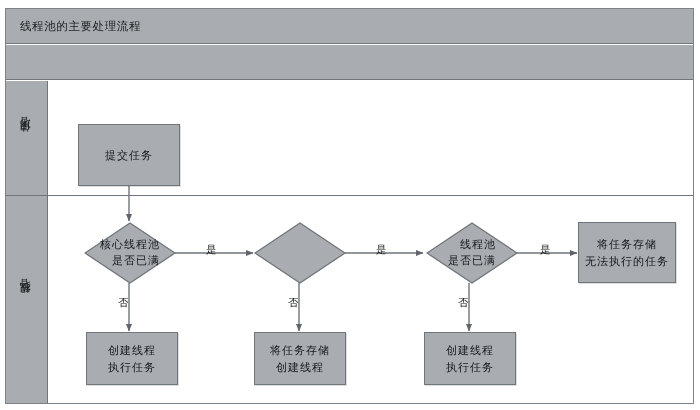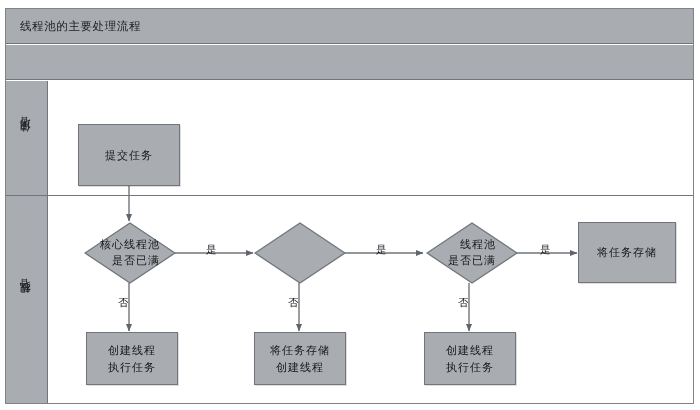--- a/index.html
+++ b/index.html
@@ -180,20 +180,21 @@
       </svg>
       <div class="dtext">
         <div>线程池</div>
         <div>是否已满</div>
       </div>
     </div>
 
     <div class="node" style="left:578px;top:222px;width:98px;height:61px;">
       <span>
         <span style="display:block">将任务存储</span>
+        <span style="display:block">无法执行的任务</span>
       </span>
     </div>
 
     <div class="node" style="left:86px;top:332px;width:92px;height:53px;">
       <span>
         <span style="display:block">创建线程</span>
         <span style="display:block">执行任务</span>
       </span>
     </div>
 

